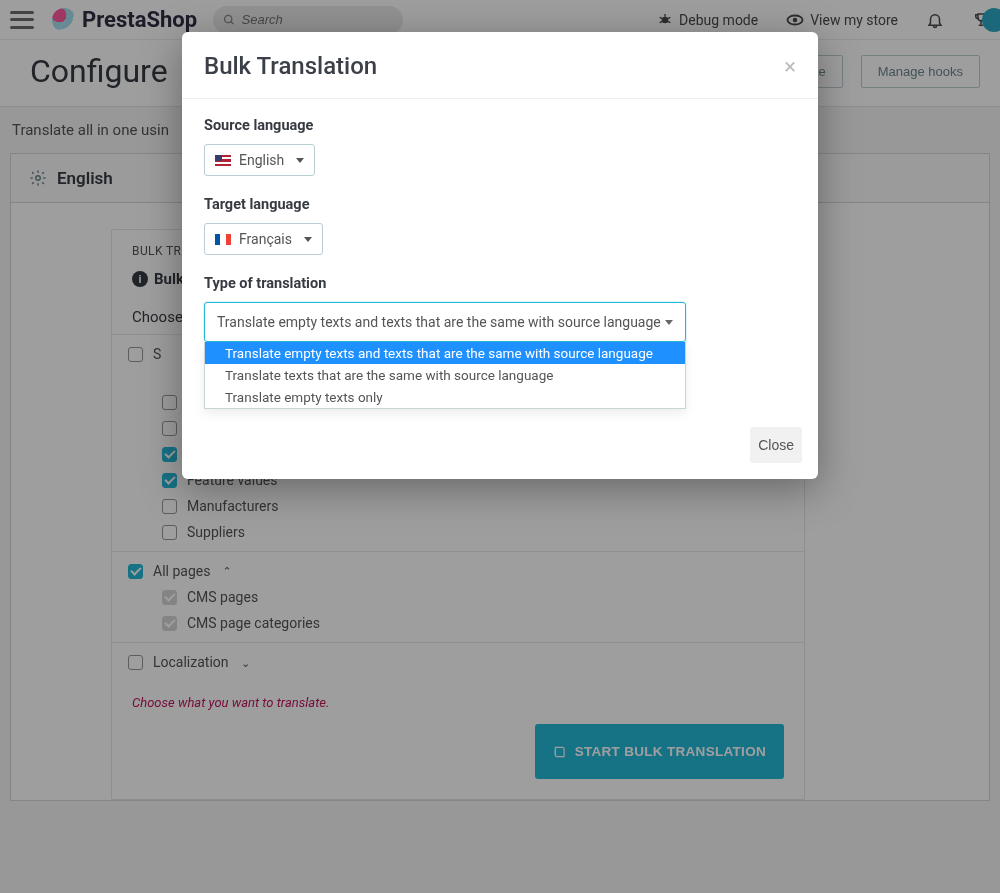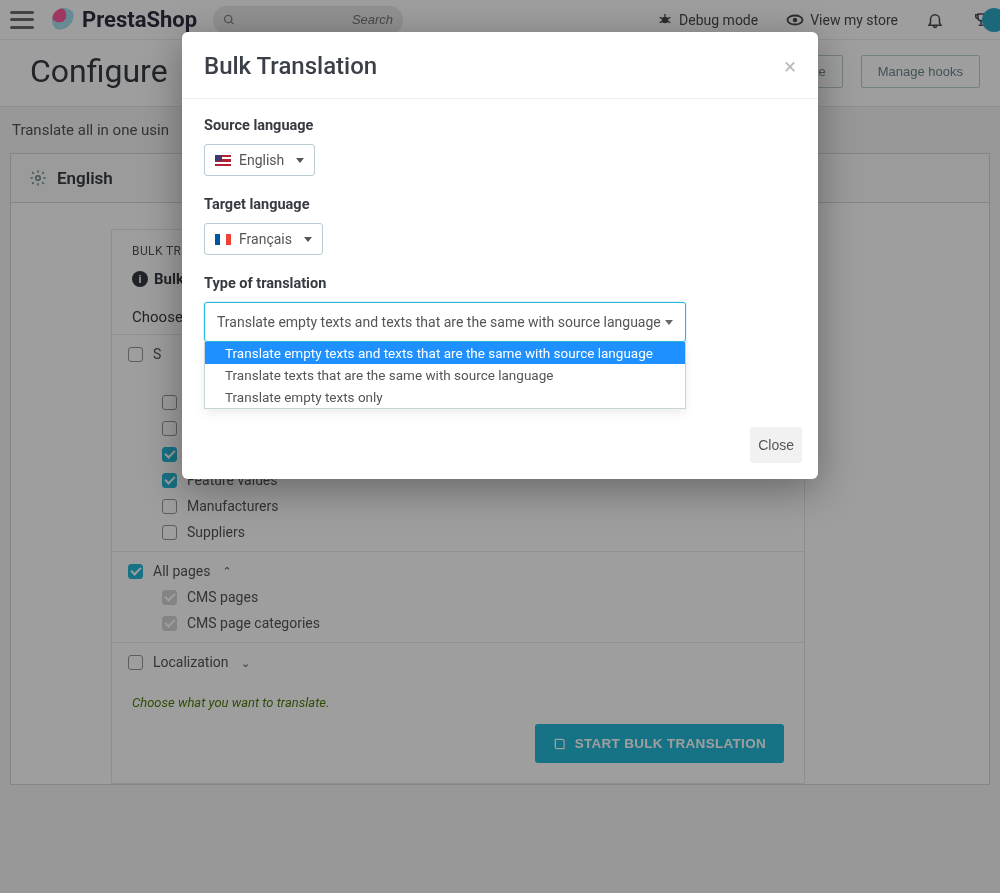--- a/index.html
+++ b/index.html
@@ -19,21 +19,21 @@
   display: flex;
   align-items: center;
   padding: 0 10px;
 }
 .hamburger { width: 24px; height: 18px; margin-right: 18px; display:flex; flex-direction:column; justify-content:space-between;}
 .hamburger span { display:block; height:3px; background:#6c6c6c; border-radius:2px;}
 .logo { display:flex; align-items:center; font-weight:700; font-size:22px; color:#302f44;}
 .logo-swirl { width:24px; height:24px; margin-right:6px; background: radial-gradient(circle at 30% 30%, #ff5a9d 30%, #a7dff0 31%, #a7dff0 60%, transparent 61%); border-radius:50%; position:relative;}
 .search-wrap { margin-left: 16px; background:#eaeaea; border-radius:16px; height:28px; width:190px; display:flex; align-items:center; padding:0 10px; color:#888;}
 .search-wrap svg { margin-right:6px;}
-.search-wrap input { border:none; background:transparent; outline:none; font-style:italic; color:#888; font-size:13px; width:100%;text-align:right;}
+.search-wrap input { border:none; background:transparent; outline:none; font-style:italic; color:#888; font-size:13px; width:100%;}
 .top-right { margin-left:auto; display:flex; align-items:center; gap:28px; color:#4b4b4b;}
 .top-item { display:flex; align-items:center; gap:6px; font-size:14px;}
 .page-header { background:#fff; padding: 12px 20px 16px 30px; border-bottom:1px solid #e5e5e5; display:flex; align-items:center;}
 .page-title { font-size:32px; font-weight:400; color:#363a41;}
 .header-btns { margin-left:auto; display:flex; gap:18px;}
 .btn-outline { border:1px solid #bbcdd2; background:#fff; color:#6c868e; padding:8px 16px; font-size:13px; border-radius:2px; cursor:pointer;}
 .subtitle { padding: 14px 0 14px 12px; font-size:15px; color:#555;}
 .content-wrap { padding: 0 10px;}
 .settings-head { background:#fafbfc; border:1px solid #d3d8db; border-bottom:none; padding:14px 18px; display:flex; align-items:center; gap:10px; font-size:17px; font-weight:600; color:#363a41;}
 .panel { background:#fff; border:1px solid #d3d8db; padding:0;}
@@ -45,23 +45,23 @@
 .tree { border-top:1px solid #e9e9e9;}
 .tree-row { display:flex; align-items:center; gap:10px; padding:5px 20px; font-size:14px; color:#555; border-bottom: none;}
 .tree-group { border-bottom:1px solid #e9e9e9; padding:6px 0;}
 .tree-row.top { padding-left:16px; }
 .tree-row.child { padding-left: 50px; }
 .cb { width:15px; height:15px; border:1.5px solid #979797; border-radius:3px; background:#fff; display:inline-flex; align-items:center; justify-content:center; flex-shrink:0;}
 .cb.checked { background:#25b9d7; border-color:#25b9d7;}
 .cb.checked::after { content:""; width:4px; height:8px; border:solid #fff; border-width:0 2px 2px 0; transform:rotate(45deg); margin-top:-2px;}
 .cb.muted { background:#d6d6d6; border-color:#d6d6d6;}
 .cb.muted::after { content:""; width:4px; height:8px; border:solid #fff; border-width:0 2px 2px 0; transform:rotate(45deg); margin-top:-2px;}
-.helper-text { padding:14px 20px; font-style:italic; color:#4d7c0f; font-size:13px;}
+.helper-text { padding:14px 20px; font-style:italic; color:#be185d; font-size:13px;}
 .start-row { display:flex; justify-content:flex-end; padding: 0 20px 20px;}
-.btn-primary-teal { background:#25b9d7; color:#fff; border:none; padding:12px 18px; font-size:13.5px; font-weight:600; letter-spacing:0.3px; border-radius:3px; cursor:pointer; display:flex; align-items:center; gap:8px;}
+.btn-primary-teal { background:#25b9d7; color:#fff; border:none; padding:20px 18px; font-size:13.5px; font-weight:600; letter-spacing:0.3px; border-radius:3px; cursor:pointer; display:flex; align-items:center; gap:8px;}
 
 .overlay { position:absolute; inset:0; background:rgba(0,0,0,0.38);}
 .modal { position:absolute; left:182px; top:32px; width:636px; background:#fff; border-radius:6px; box-shadow:0 10px 40px rgba(0,0,0,0.35);}
 .modal-head { padding:20px 22px 18px; border-bottom:1px solid #eee; display:flex; align-items:center;}
 .modal-title { font-size:24px; font-weight:500; color:#3b3f47;}
 .close-x { margin-left:auto; color:#bbb; font-size:22px; cursor:pointer;}
 .modal-body { padding: 18px 22px 4px;}
 .field-label { font-weight:700; font-size:14.5px; margin-bottom:10px; color:#363a41;}
 .lang-select { border:1px solid #b9cdd2; border-radius:3px; padding: 7px 10px; display:inline-flex; align-items:center; gap:8px; font-size:14px; color:#555; cursor:pointer; margin-bottom:20px;}
 .flag { width:16px; height:11px; display:inline-block; background:#ddd;}

